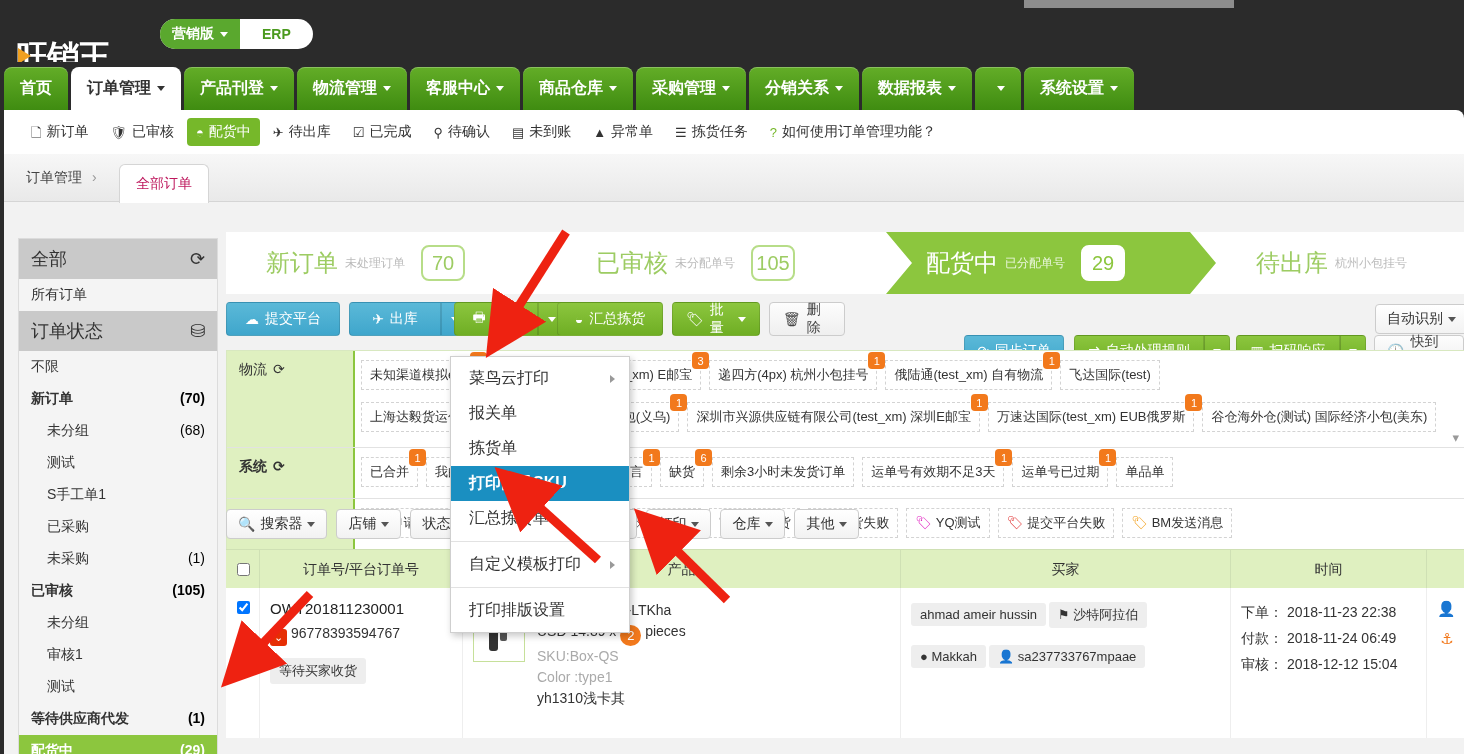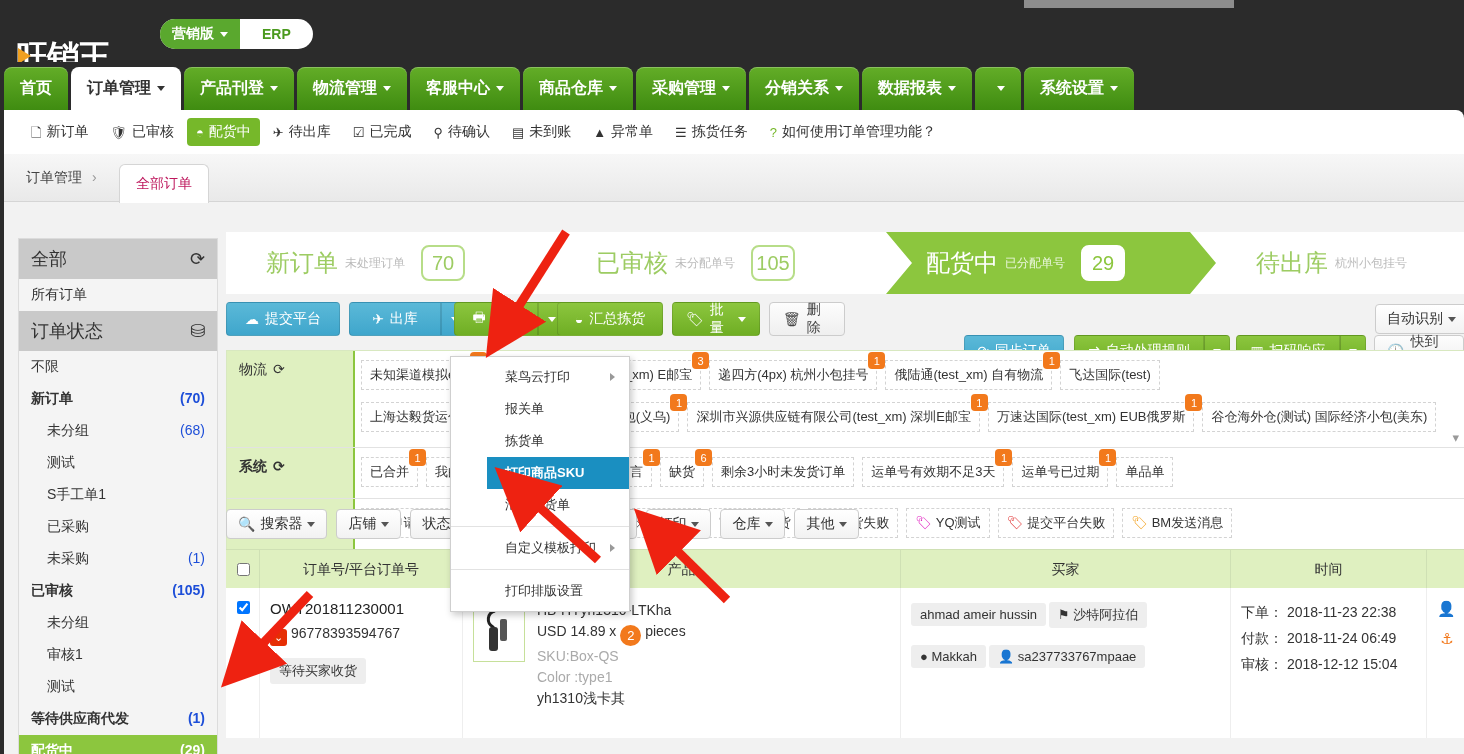--- a/index.html
+++ b/index.html
@@ -68,21 +68,21 @@
   .tsplit { position:absolute; top:181px; height:32px; width:26px; background:linear-gradient(#8cc63e,#6fae24); border:1px solid rgba(0,0,0,.12); border-left:1px solid rgba(0,0,0,.18); border-radius:0 4px 4px 0; display:flex;align-items:center;justify-content:center; cursor:pointer;}
   .wcaret { border-top:5px solid #fff; border-left:4px solid transparent; border-right:4px solid transparent; }
   .dcaret { border-top:5px solid #555; border-left:4px solid transparent; border-right:4px solid transparent; display:inline-block; margin-left:5px;}
 
   
   #sidebar { position:absolute; left:14px; top:84px; width:200px; background:#f4f4f4; border:1px solid #dcdcdc; }
   .sb-head { background:#c9c9c9; color:#333; font-size:18px; padding:8px 12px; display:flex; justify-content:space-between; align-items:center; }
   .sb-row { padding:7px 12px; font-size:14px; color:#333; display:flex; justify-content:space-between; cursor:pointer; }
   .sb-row.indent { padding-left:28px; }
   .sb-row.bold { font-weight:bold; }
-  .sb-row .cnt { color:#1d4ed8; }
+  .sb-row .cnt { color:#000000; }
   .sb-row.sel { background:#8cc63e; color:#fff; font-weight:bold; }
   .sb-row.sel .cnt { color:#fff; }
 
   
   #main { position:absolute; left:222px; top:78px; width:1242px; }
 
   
   #ribbon { position:relative; height:62px; }
   .rib {
     position:absolute; top:0; height:62px; display:flex; align-items:center;
@@ -137,21 +137,21 @@
   .ordnum { font-size:15px; color:#222; }
   .platico { display:inline-block; width:17px; height:17px; background:#e62e04; color:#fff; border-radius:3px; font-size:11px; text-align:center; line-height:17px; vertical-align:-3px; margin-right:4px;}
   .prodimg { width:52px;height:62px;border:1px solid #c6e09a; display:flex;align-items:center;justify-content:center; }
   .qtybadge { display:inline-flex; width:21px;height:21px;border-radius:50%;background:#f2791c;color:#fff; align-items:center;justify-content:center;font-size:13px;vertical-align:-4px;}
 
   
   #dropmenu {
     position:absolute; left:450px; top:356px; width:180px; background:#fff; border:1px solid #cfcfcf;
     box-shadow:2px 3px 7px rgba(0,0,0,.22); z-index:60; padding:4px 0;
   }
-  #dropmenu .mi { font-size:13px; color:#333; padding:7px 14px 7px 18px; display:flex; justify-content:space-between; align-items:center; cursor:pointer;margin-left:36px; }
+  #dropmenu .mi { font-size:16px; color:#333; padding:7px 14px 7px 18px; display:flex; justify-content:space-between; align-items:center; cursor:pointer; }
   #dropmenu .mi.hl { background:#1a8fc1; color:#fff; font-weight:bold; }
   #dropmenu .msep { height:1px; background:#e2e2e2; margin:5px 0; }
   #dropmenu .sub { border-left:5px solid #999; border-top:4px solid transparent; border-bottom:4px solid transparent; }
 
   
   .arrowsvg { position:absolute; z-index:90; pointer-events:none; }
 </style>
 </head>
 <body>
 

